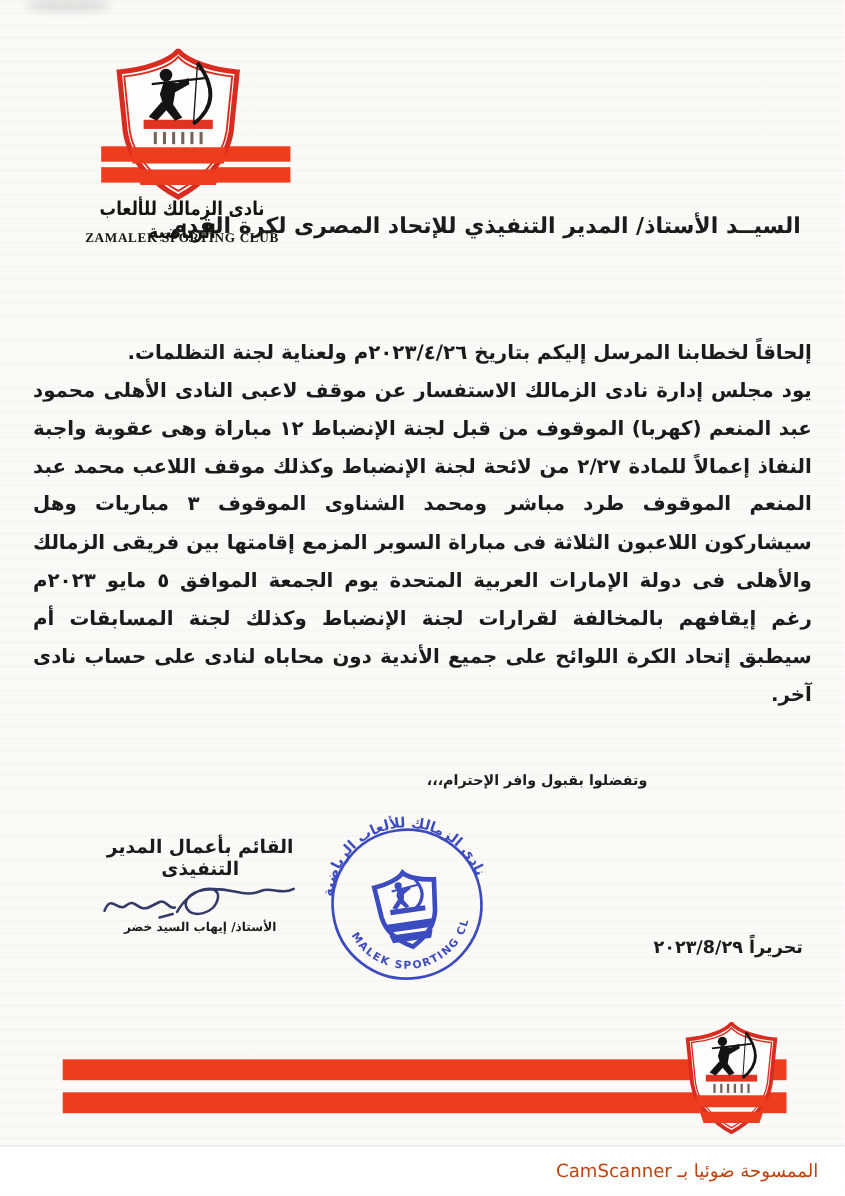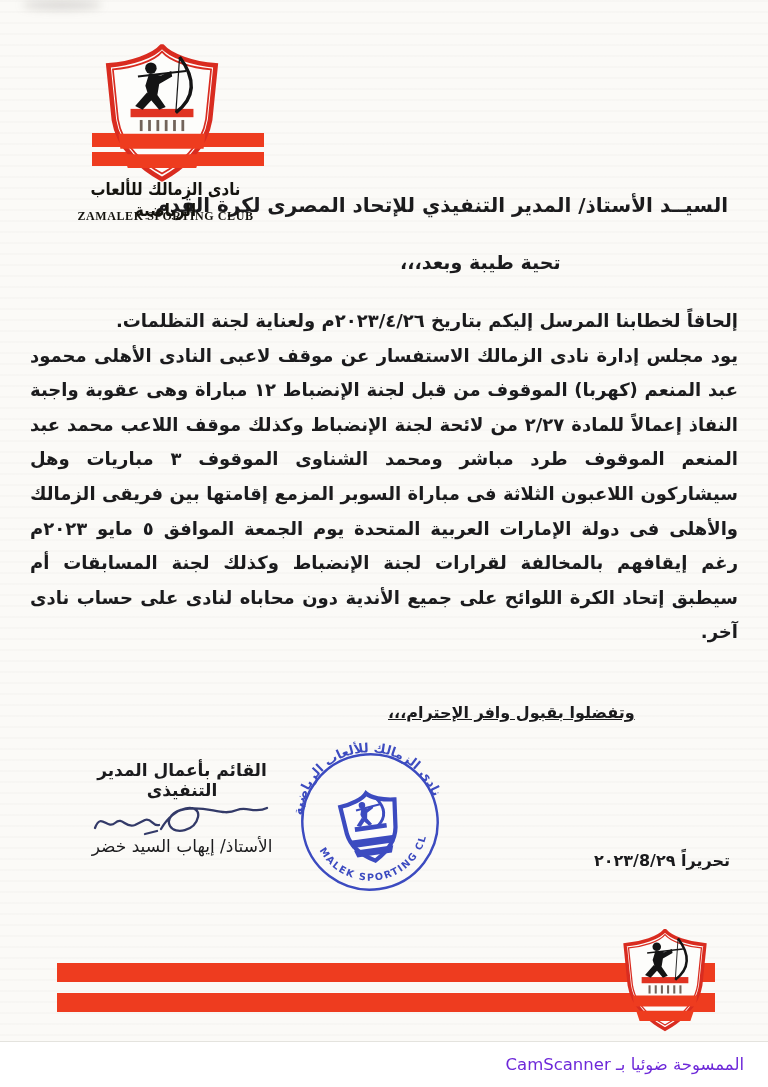--- a/index.html
+++ b/index.html
@@ -21,37 +21,37 @@
   .club-ar{position:absolute;left:0;top:142px;width:215px;text-align:center;
     font-weight:bold;font-size:15px;letter-spacing:-0.5px;transform:scaleY(1.15);color:#15140f;z-index:3;}
   .club-en{position:absolute;left:0;top:169px;width:215px;text-align:center;
     font-family:"Liberation Serif", serif;font-weight:bold;font-size:12px;letter-spacing:0.6px;color:#15140f;z-index:3;}
   
   .recipient{right:40px;top:193px;direction:rtl;font-size:20px;font-weight:bold;}
   .salutation{left:400px;top:251px;direction:rtl;font-size:19px;font-weight:bold;}
   .body-text{left:30px;right:30px;top:304px;direction:rtl;}
   .body-text p{margin:0;font-size:18px;font-weight:bold;line-height:34.6px;text-align:justify;}
   .body-text p.indent{text-indent:14px;}
-  .closing{left:388px;top:703px;direction:rtl;font-size:16px;font-weight:bold;text-decoration:underline;}
+  .closing{left:388px;top:703px;direction:rtl;font-size:13px;font-weight:bold;}
   
   .sig-block{left:62px;top:760px;width:240px;text-align:center;direction:rtl;z-index:2;}
   .sig-title{font-size:17px;font-weight:bold;}
   .sig-scrawl{margin:-2px auto 0;display:block;}
-  .sig-name{font-size:17px;font-weight:normal;margin-top:-6px;}
+  .sig-name{font-size:11px;font-weight:bold;margin-top:-6px;}
   
   .stamp{left:286px;top:740px;width:168px;height:164px;transform:rotate(-8deg);opacity:0.93;z-index:1;}
   
   .date-line{left:594px;top:851px;direction:rtl;font-size:16px;font-weight:bold;}
   
   .f-stripe{position:absolute;left:57px;width:658px;height:19px;background:#ee3c1f;z-index:1;}
   .fs1{top:963px;} .fs2{top:993px;}
   .logo-bottom{left:610px;top:929px;z-index:2;}
   .scan-bar{left:0;right:0;bottom:0;height:45px;background:#ffffff;border-top:1px solid #e4e3de;z-index:4;}
   .scan-note{position:absolute;right:24px;top:0;height:45px;line-height:45px;
-    direction:rtl;font-size:16.5px;color:#6d28d9;}
+    direction:rtl;font-size:16.5px;color:#c2410c;}
   .smudge{left:22px;top:0;width:80px;height:10px;background:rgba(110,105,98,.22);filter:blur(4px);border-radius:50%;}
 </style>
 </head>
 <body>
 
 <svg width="0" height="0" style="position:absolute" aria-hidden="true">
   <symbol id="zsc-crest" viewBox="0 0 160 150">
 
     <path d="M80 2 C71 13 46 21 22 23 L28 82 C33 114 60 135 80 146 C100 135 127 114 132 82 L138 23 C114 21 89 13 80 2 Z" fill="#fdfdfb" stroke="#d92c20" stroke-width="5"></path>
     <path d="M80 2 C71 13 46 21 22 23 L28 82 C33 114 60 135 80 146 C100 135 127 114 132 82 L138 23 C114 21 89 13 80 2 Z" transform="translate(80,74) scale(0.915) translate(-80,-74)" fill="none" stroke="#d92c20" stroke-width="2"></path>
@@ -89,21 +89,20 @@
     <div class="back-stripe bs1"></div>
     <div class="back-stripe bs2"></div>
     <svg class="crest-svg" width="148" height="139" viewBox="0 0 160 150" role="img">
       <use href="#zsc-crest"></use>
     </svg>
     <div class="club-ar">نادى الزمالك للألعاب الرياضية</div>
     <div class="club-en">ZAMALEK SPORTING CLUB</div>
   </div>
 
   <div class="abs recipient">السيــد الأستاذ/ المدير التنفيذي للإتحاد المصرى لكرة القدم</div>
-  <div class="abs salutation">تحية طيبة وبعد،،،</div>
 
   <div class="abs body-text">
     <p>إلحاقاً لخطابنا المرسل إليكم بتاريخ ٢٠٢٣/٤/٢٦م ولعناية لجنة التظلمات.</p>
     <p>يود مجلس إدارة نادى الزمالك الاستفسار عن موقف لاعبى النادى الأهلى محمود عبد المنعم (كهربا) الموقوف من قبل لجنة الإنضباط ١٢ مباراة وهى عقوبة واجبة النفاذ إعمالاً للمادة ٢/٢٧ من لائحة لجنة الإنضباط وكذلك موقف اللاعب محمد عبد المنعم الموقوف طرد مباشر ومحمد الشناوى الموقوف ٣ مباريات وهل سيشاركون اللاعبون الثلاثة فى مباراة السوبر المزمع إقامتها بين فريقى الزمالك والأهلى فى دولة الإمارات العربية المتحدة يوم الجمعة الموافق ٥ مايو ٢٠٢٣م رغم إيقافهم بالمخالفة لقرارات لجنة الإنضباط وكذلك لجنة المسابقات أم سيطبق إتحاد الكرة اللوائح على جميع الأندية دون محاباه لنادى على حساب نادى آخر.</p>
   </div>
 
   <div class="abs closing">وتفضلوا بقبول وافر الإحترام،،،</div>
 
   <div class="abs sig-block">
     <div class="sig-title">القائم بأعمال المدير التنفيذى</div>

